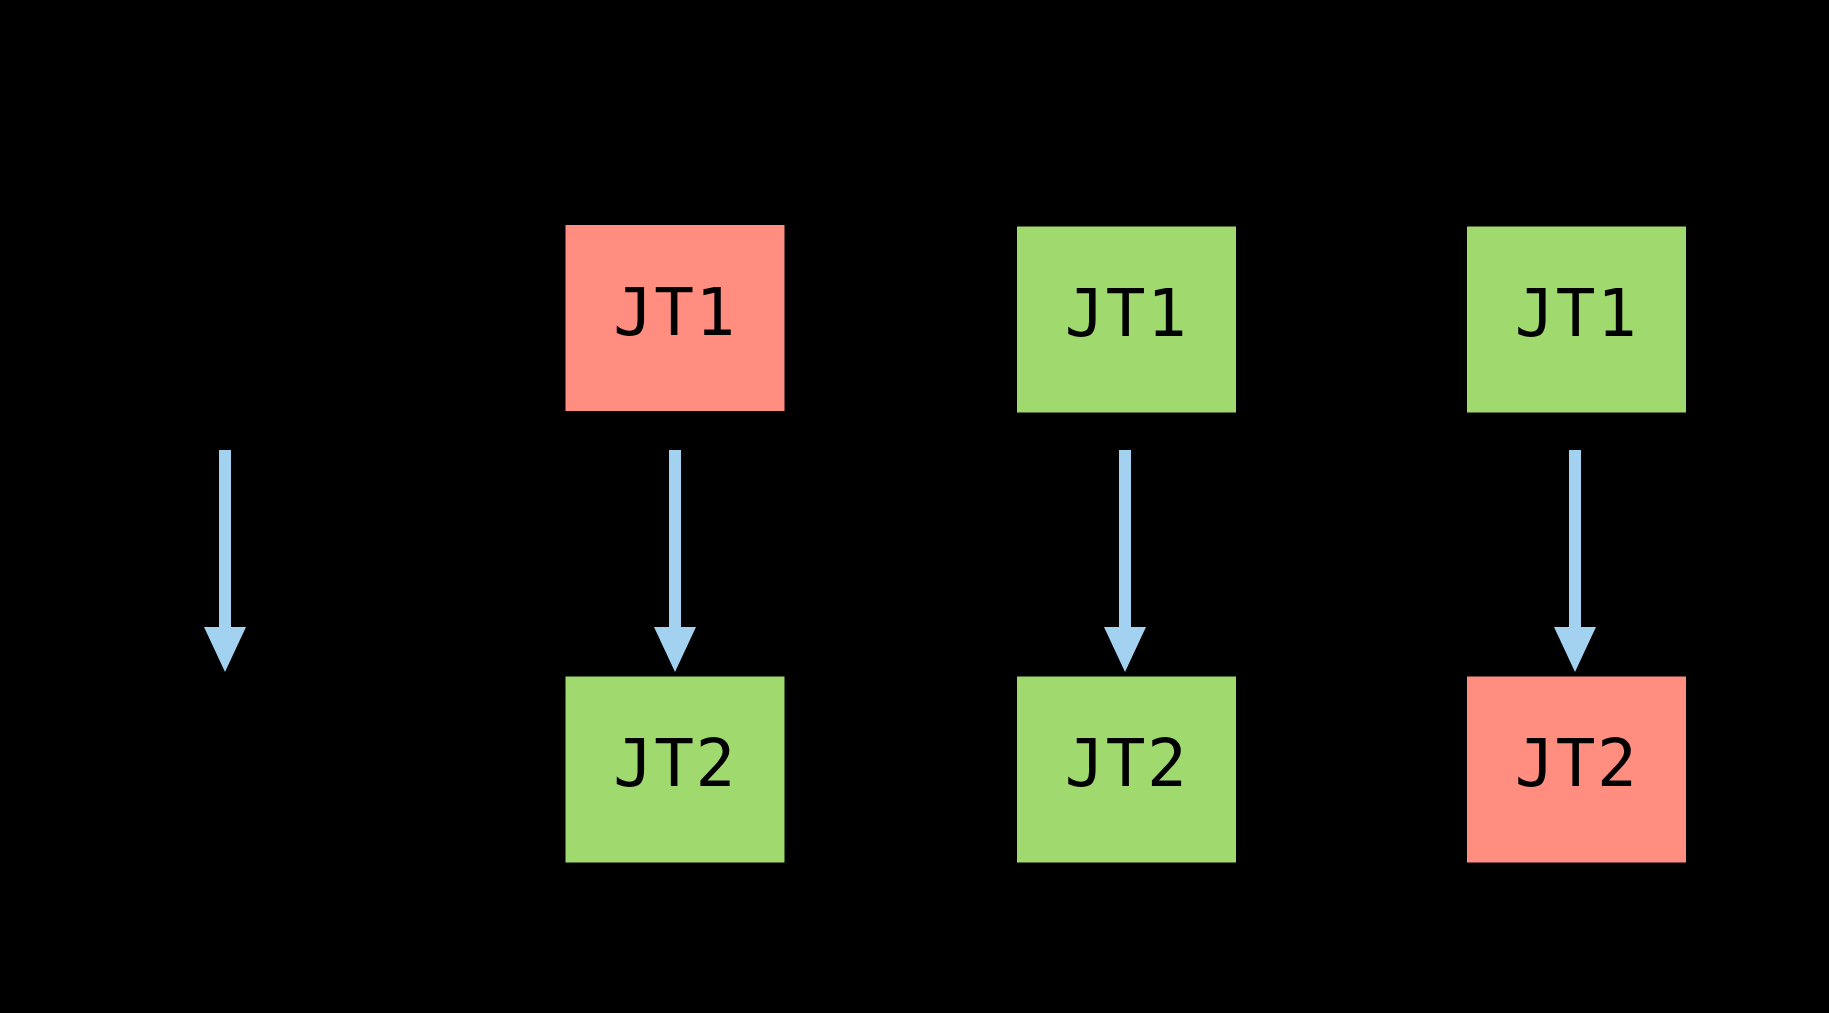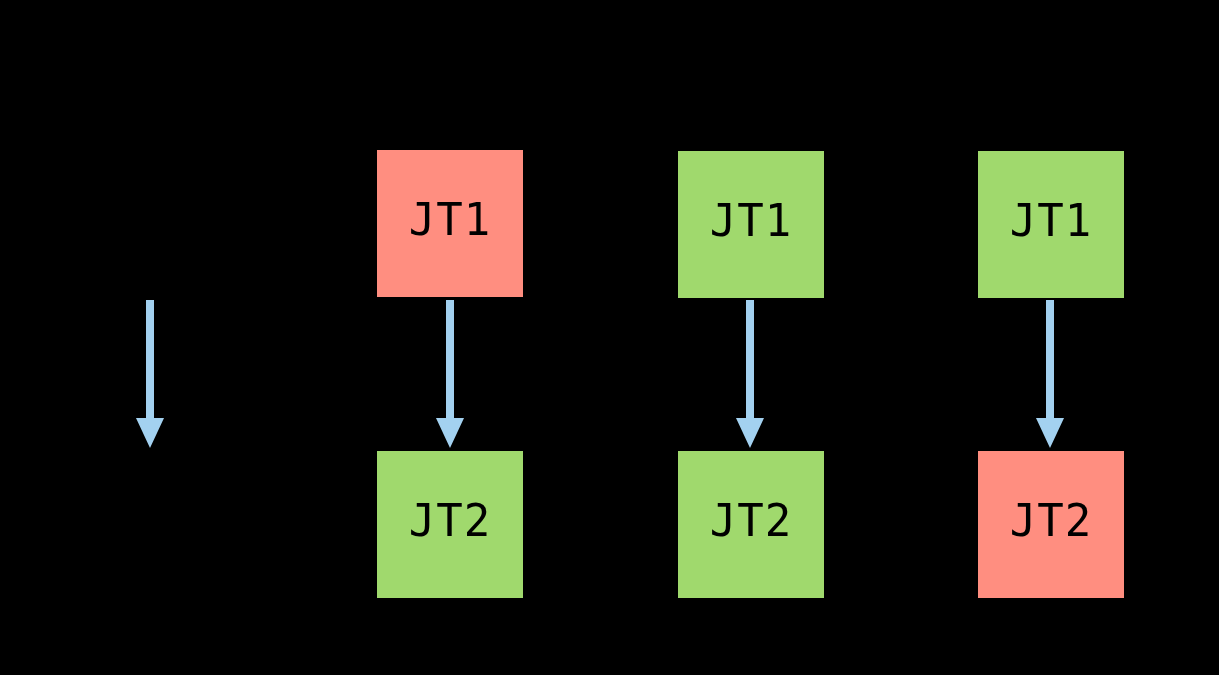--- a/index.html
+++ b/index.html
@@ -10,21 +10,21 @@
   .canvas {
     position: relative;
     width: 1219px;
     height: 675px;
     overflow: hidden;
     font-family: "DejaVu Sans Mono", "Liberation Mono", monospace;
   }
   .node {
     position: absolute;
     width: 146px;
-    height: 147px;
+    height: 124px;
     display: flex;
     align-items: center;
     justify-content: center;
     padding-bottom: 8px;
     box-sizing: border-box;
     font-size: 44px;
     font-weight: 500;
     letter-spacing: 1px;
   }
   .arrow {

